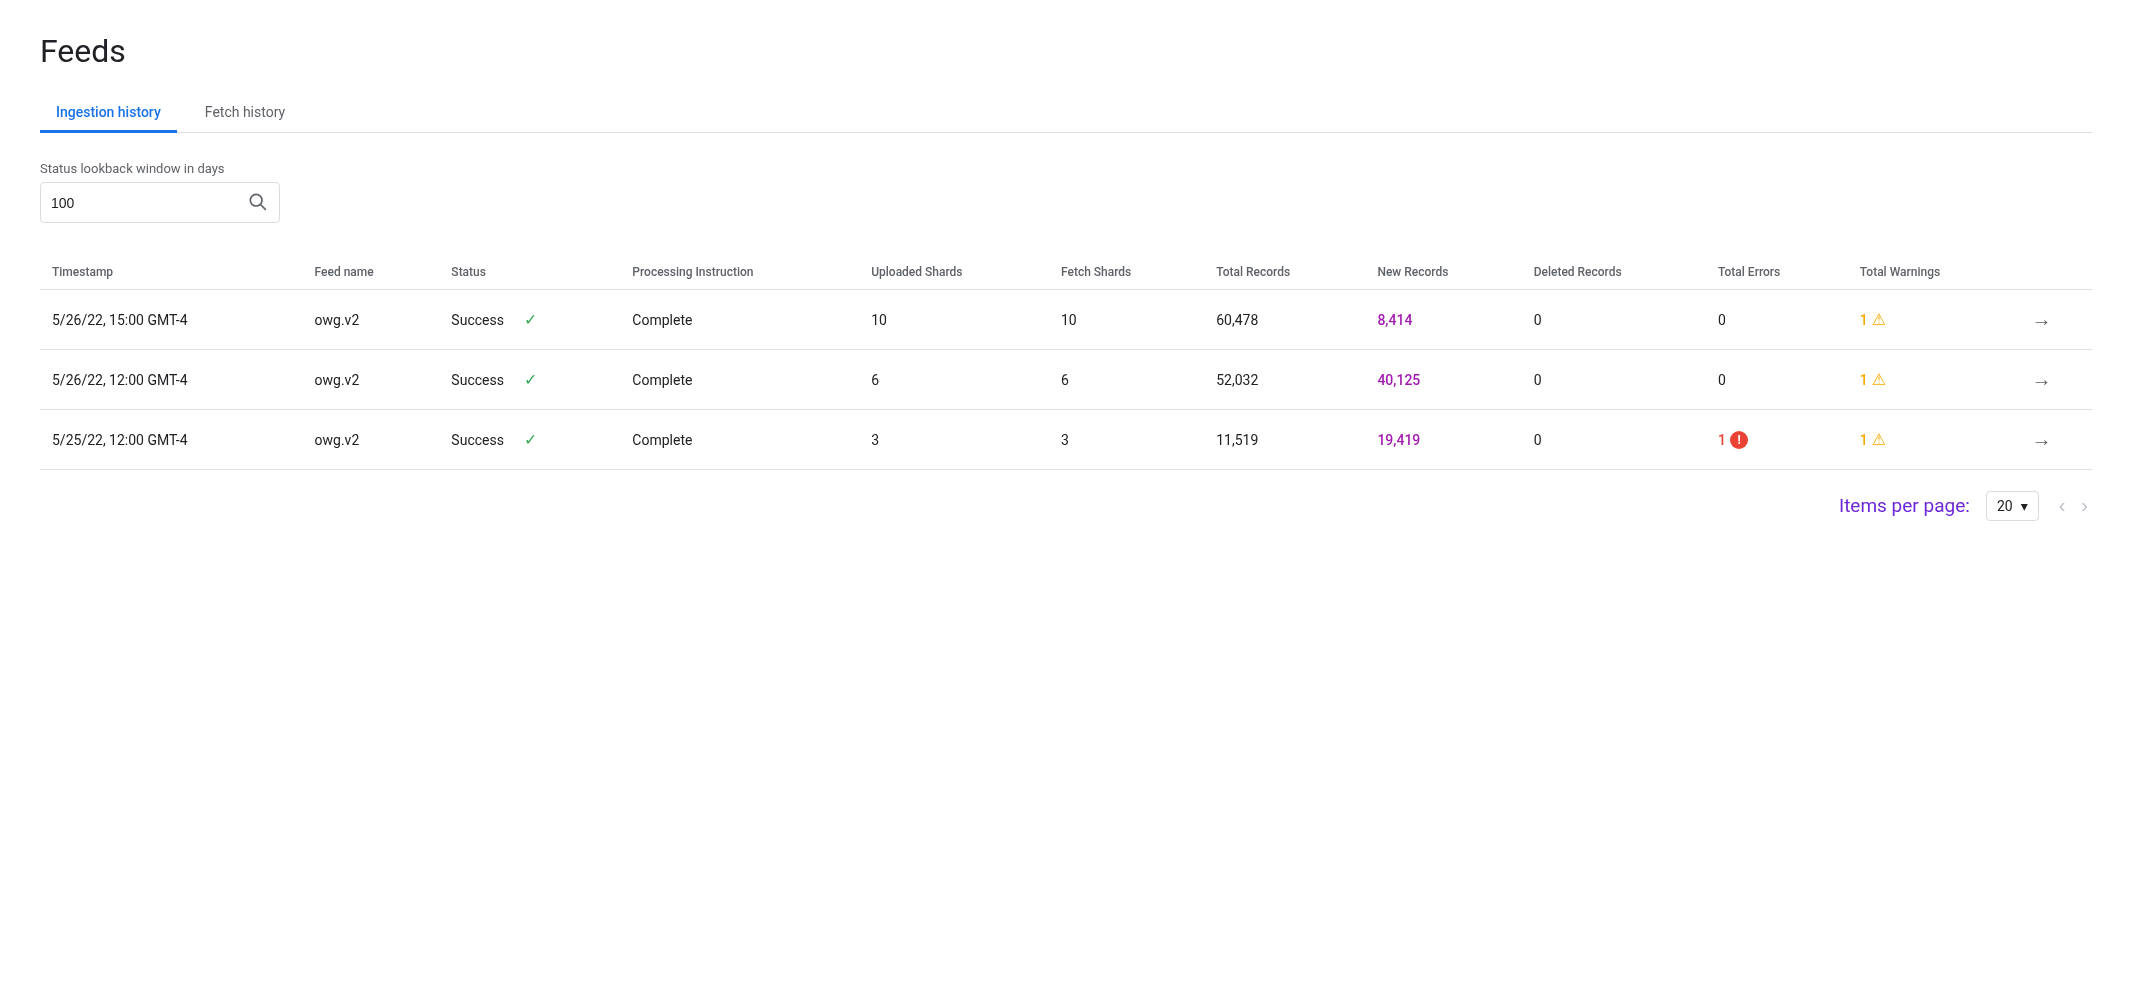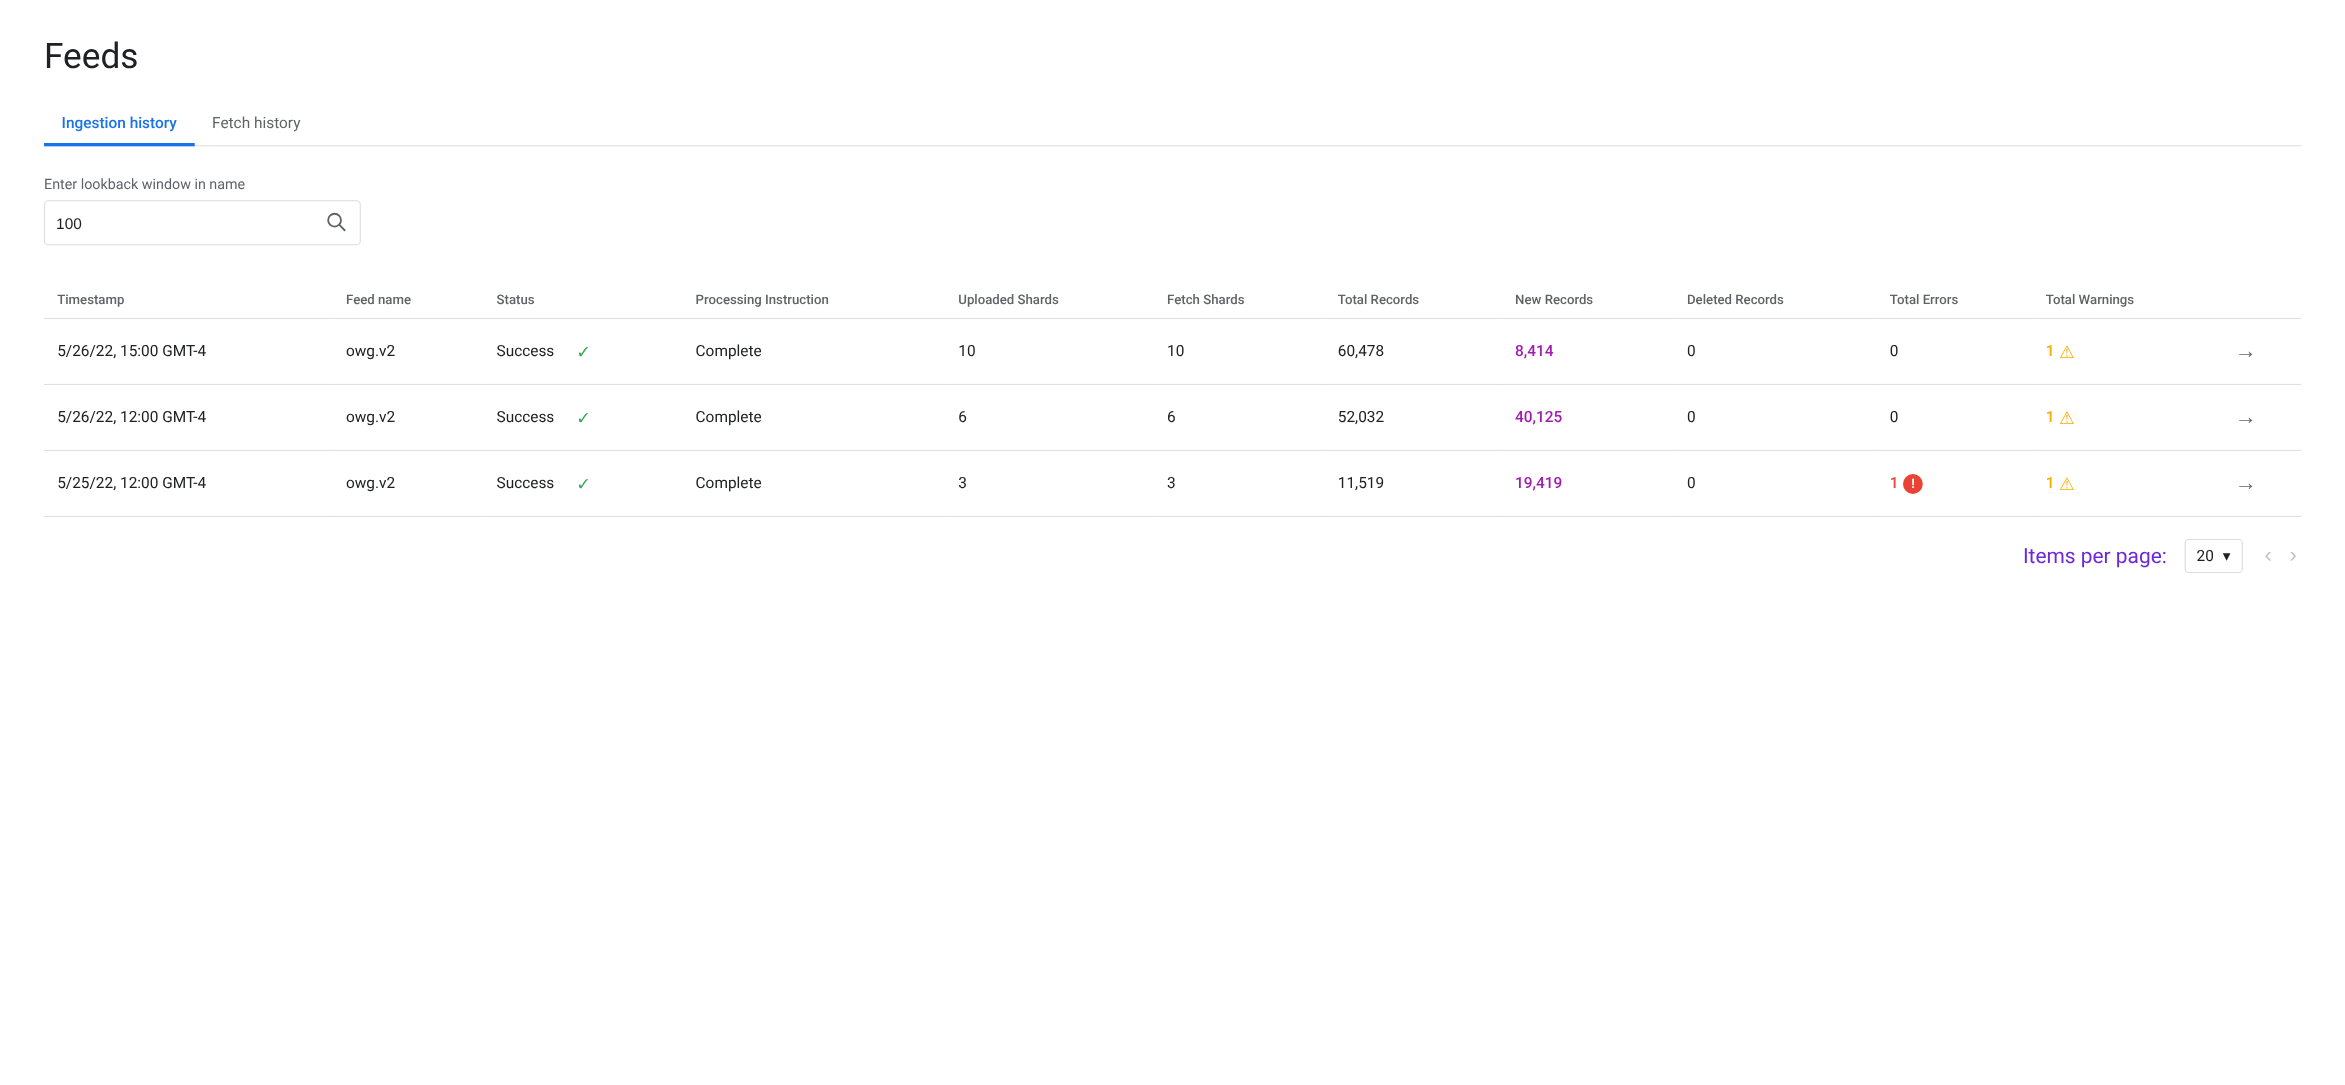--- a/index.html
+++ b/index.html
@@ -13,20 +13,21 @@
     h1 {
       font-size: 32px;
       font-weight: 400;
       margin-bottom: 24px;
       color: #202124;
     }
     .tabs {
       display: flex;
       border-bottom: 1px solid #e0e0e0;
       margin-bottom: 28px;
+      gap: 12px;
     }
     .tab {
       padding: 10px 16px;
       cursor: pointer;
       font-size: 14px;
       color: #5f6368;
       border-bottom: 3px solid transparent;
       margin-bottom: -1px;
     }
     .tab.active {
@@ -40,21 +41,21 @@
     .search-label {
       font-size: 13px;
       color: #5f6368;
       margin-bottom: 6px;
     }
     .search-box {
       display: flex;
       align-items: center;
       border: 1px solid #dadce0;
       border-radius: 4px;
-      width: 288px;
+      width: 240px;
       padding: 6px 10px;
     }
     .search-box input {
       border: none;
       outline: none;
       font-size: 14px;
       flex: 1;
       color: #202124;
     }
     .search-icon-btn {
@@ -181,21 +182,21 @@
 <body>
 
 <h1>Feeds</h1>
 
 <div class="tabs">
   <div class="tab active">Ingestion history</div>
   <div class="tab">Fetch history</div>
 </div>
 
 <div class="search-section">
-  <div class="search-label">Enter lookback window in name</div>
+  <div class="search-label">Status lookback window in days</div>
   <div class="search-box">
     <input type="text" value="100" style="">
     <button class="search-icon-btn">
       <svg width="20" height="20" viewBox="0 0 24 24" fill="none" stroke="#5f6368" stroke-width="2" stroke-linecap="round" stroke-linejoin="round">
         <circle cx="11" cy="11" r="7"></circle>
         <line x1="16.5" y1="16.5" x2="22" y2="22"></line>
       </svg>
     </button>
   </div>
 </div>

